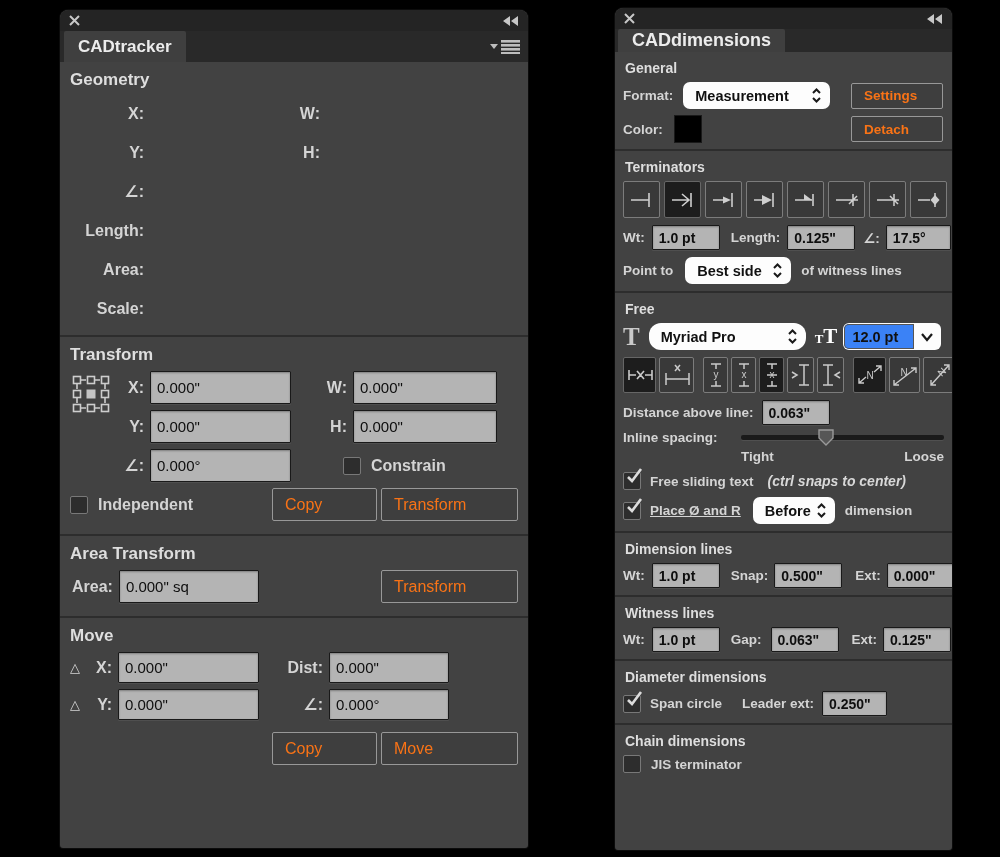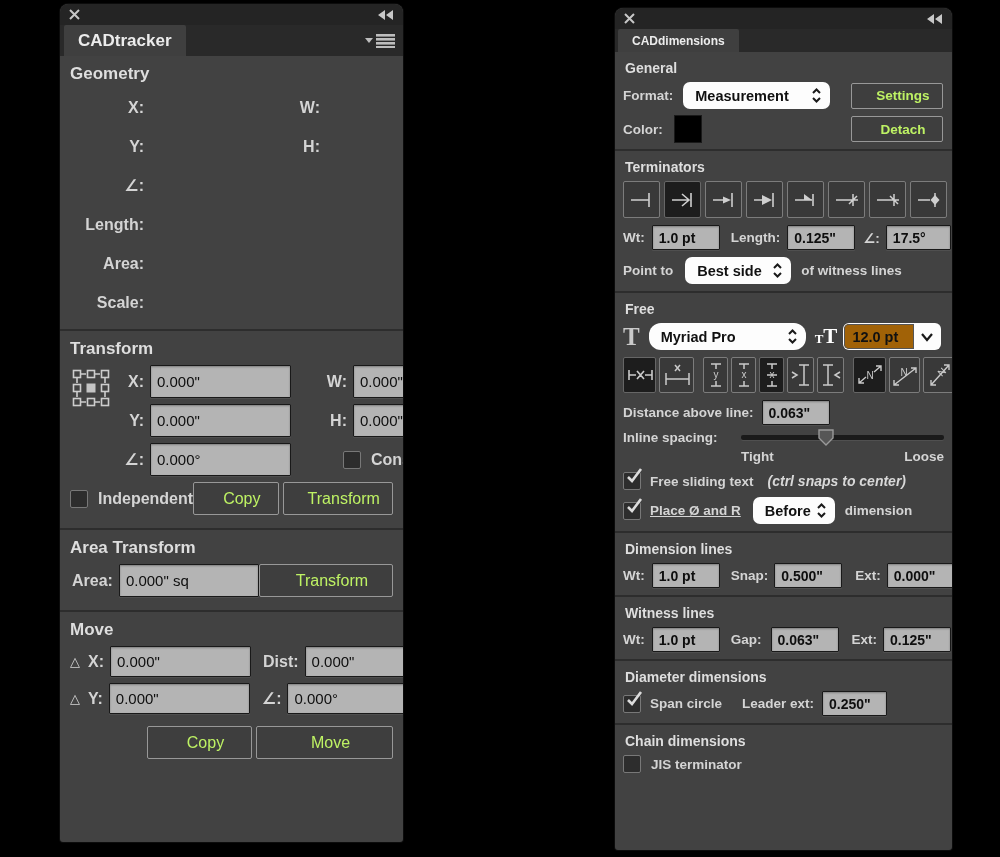--- a/index.html
+++ b/index.html
@@ -1,51 +1,51 @@
 <!DOCTYPE html>
 <html><head>
 <meta charset="utf-8">
 <style>
   html,body{margin:0;padding:0;}
   body{width:1000px;height:857px;background:#000;position:relative;overflow:hidden;
        font-family:"Liberation Sans","DejaVu Sans",sans-serif;-webkit-font-smoothing:antialiased;}
   .panel{position:absolute;background:#424242;border-radius:8px 8px 3px 3px;
          box-shadow:0 0 0 1px #0c0c0c;overflow:hidden;}
-  #left-panel{left:60px;top:4px;width:343px;height:838px;}
+  #left-panel{left:60px;top:10px;width:468px;height:838px;}
   #right-panel{left:615px;top:8px;width:337px;height:842px;}
 
   .titlebar{height:21px;background:#242424;border-radius:8px 8px 0 0;display:flex;
             align-items:center;justify-content:space-between;padding:0 9px;}
   .tabstrip{background:#292929;display:flex;align-items:stretch;position:relative;}
   #left-panel .tabstrip{height:31px;}
   #right-panel .tabstrip{height:23px;}
   .tab{background:#3f3f3f;color:#ececec;font-weight:700;display:flex;align-items:center;
        padding:0 14px;margin-left:4px;border-radius:2px 2px 0 0;}
   #left-panel .tab{font-size:17px;}
-  #right-panel .tab{font-size:12px;margin-left:3px;}
+  #right-panel .tab{font-size:18px;margin-left:3px;}
   .panel-menu{position:absolute;right:8px;top:8px;cursor:pointer;}
 
   .sec{padding:6px 8px 7px 8px;}
   .sec + .sec{border-top:2px solid #2d2d2d;}
   .sec-title{font-weight:700;color:#dedede;}
   #left-panel .sec-title{font-size:17px;margin:2px 0 4px 2px;}
   #right-panel .sec-title{font-size:14px;margin:2px 0 6px 2px;}
 
   .row{display:flex;align-items:center;}
   .lbl{color:#d4d4d4;white-space:nowrap;}
   #left-panel .lbl{font-size:16px;font-weight:600;}
   #right-panel .lbl{font-size:13.5px;font-weight:700;}
 
   input.field{background:#b4b4b4;border:1px solid #191919;border-radius:1px;
        box-shadow:inset 0 1px 2px rgba(0,0,0,.3),0 1px 0 rgba(255,255,255,.07);
        color:#0e0e0e;font-size:15px;padding:0 6px;font-family:inherit;height:25px;box-sizing:border-box;}
   #right-panel input.field{height:25px;font-size:14px;font-weight:700;}
 
-  .btn{background:#3e3e3e;border:1px solid #989898;border-radius:2px;color:#bef264;
-       display:flex;align-items:center;justify-content:center;cursor:pointer;box-sizing:border-box;padding-left:12px;}
+  .btn{background:#3e3e3e;border:1px solid #989898;border-radius:2px;color:#f97316;
+       display:flex;align-items:center;justify-content:flex-start;cursor:pointer;box-sizing:border-box;padding-left:12px;}
 
   
   .geo-row{height:39px;display:flex;align-items:center;}
   .geo-l1{width:76px;text-align:right;}
   .geo-l2{width:176px;text-align:right;}
 
   
   .t-sec{position:relative;}
   .proxy{position:absolute;left:12px;top:38px;}
   .t-row{display:flex;align-items:center;height:33px;margin:6px 0;}
@@ -79,21 +79,21 @@
   .gap-r{margin-right:9px !important;}
 
   .serifT{font-family:"Liberation Serif","DejaVu Serif",serif;color:#c9c9c9;font-weight:700;
           font-size:25px;line-height:1;}
   .serifTt{font-family:"Liberation Serif","DejaVu Serif",serif;color:#ffffff;font-weight:700;
           font-size:13px;line-height:1;}
   .serifTt b{font-size:21px;font-weight:700;}
 
   .sizecombo{background:#fdfdfd;border-radius:6px;height:27px;display:inline-flex;align-items:center;
              padding:1px;box-sizing:border-box;cursor:pointer;flex:none;}
-  .sizefield{background:#a16207;height:25px;width:70px;display:flex;align-items:center;padding:7px 8px;
+  .sizefield{background:#3b82f6;height:25px;width:70px;display:flex;align-items:center;padding:7px 8px;
              color:#111;font-weight:700;font-size:14.5px;border-radius:5px 0 0 5px;box-sizing:border-box;
              box-shadow:inset 0 0 0 1px #555;}
   .sizechev{width:26px;display:flex;align-items:center;justify-content:center;}
 
   .slider-track{height:5px;background:#1a1a1a;border-radius:2px;position:relative;flex:1;
                 box-shadow:0 1px 0 rgba(255,255,255,.08);cursor:pointer;}
   .slider-thumb{position:absolute;top:-6px;margin-left:-8px;cursor:pointer;}
   .italic-note{font-style:italic;color:#d8d8d8;font-weight:700;font-size:14px;}
   .mb7{margin-bottom:7px;} .mb5{margin-bottom:5px;}
 </style>

